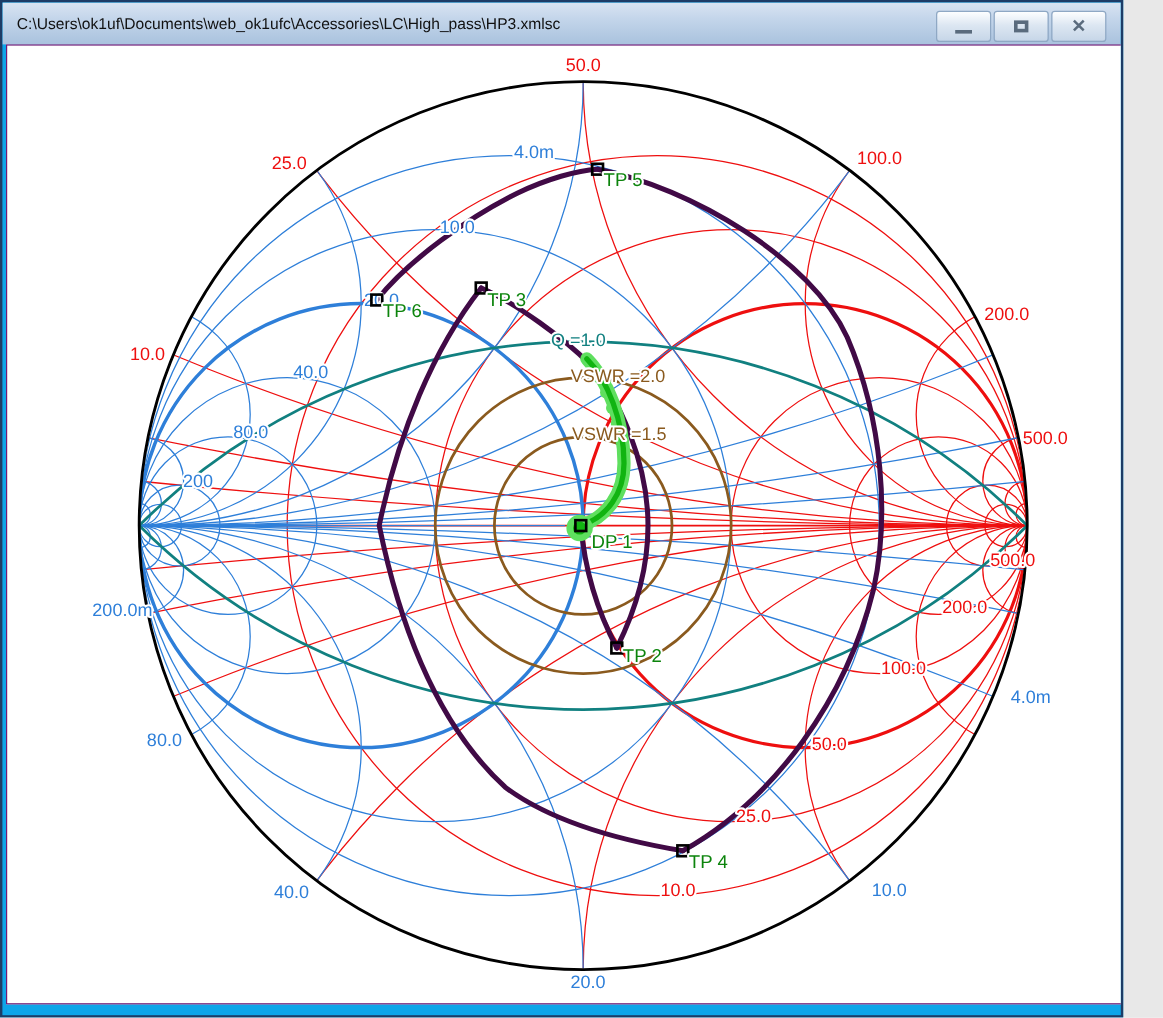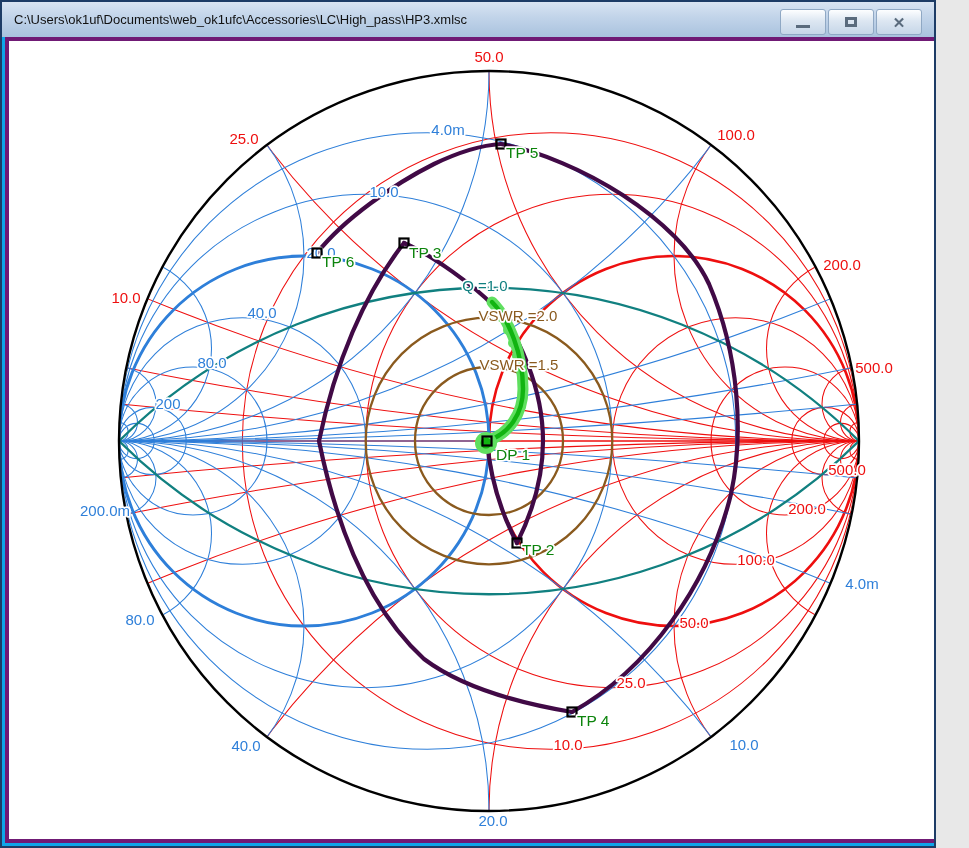--- a/index.html
+++ b/index.html
@@ -10,21 +10,21 @@
             display:flex;align-items:center;}
   .titlebar .title{margin-left:12px;font-size:13px;color:#111;white-space:nowrap;}
   .winbtns{position:absolute;top:7px;right:12px;display:flex;gap:2px;}
   .wbtn{width:44px;height:24px;border:1px solid #8fa8c4;border-radius:3px;
         background:linear-gradient(#fdfeff,#dde7f2 45%,#c6d6e8);
         display:flex;align-items:center;justify-content:center;cursor:default;}
   .wbtn .min-glyph{width:14px;height:3px;background:#5a6b7d;margin-top:8px;}
   .wbtn .max-glyph{width:12px;height:10px;border:3px solid #5a6b7d;box-sizing:border-box;background:transparent;}
   .wbtn .close-glyph{color:#5a6b7d;font-size:15px;font-weight:bold;line-height:1;}
   .client{position:absolute;left:3px;top:35px;width:937px;height:798px;
-          background:#ffffff;border:4px solid #701a75;box-sizing:content-box;}
+          background:#ffffff;border:1px solid #701a75;box-sizing:content-box;}
   svg text{font-family:"Liberation Sans",sans-serif;}
   .halo{paint-order:stroke;stroke:#ffffff;stroke-width:3.5px;stroke-linejoin:round;}
 </style>
 </head>
 <body>
 
 <div class="window">
   <div class="titlebar">
     <span class="title">C:\Users\ok1uf\Documents\web_ok1ufc\Accessories\LC\High_pass\HP3.xmlsc</span>
   </div>

